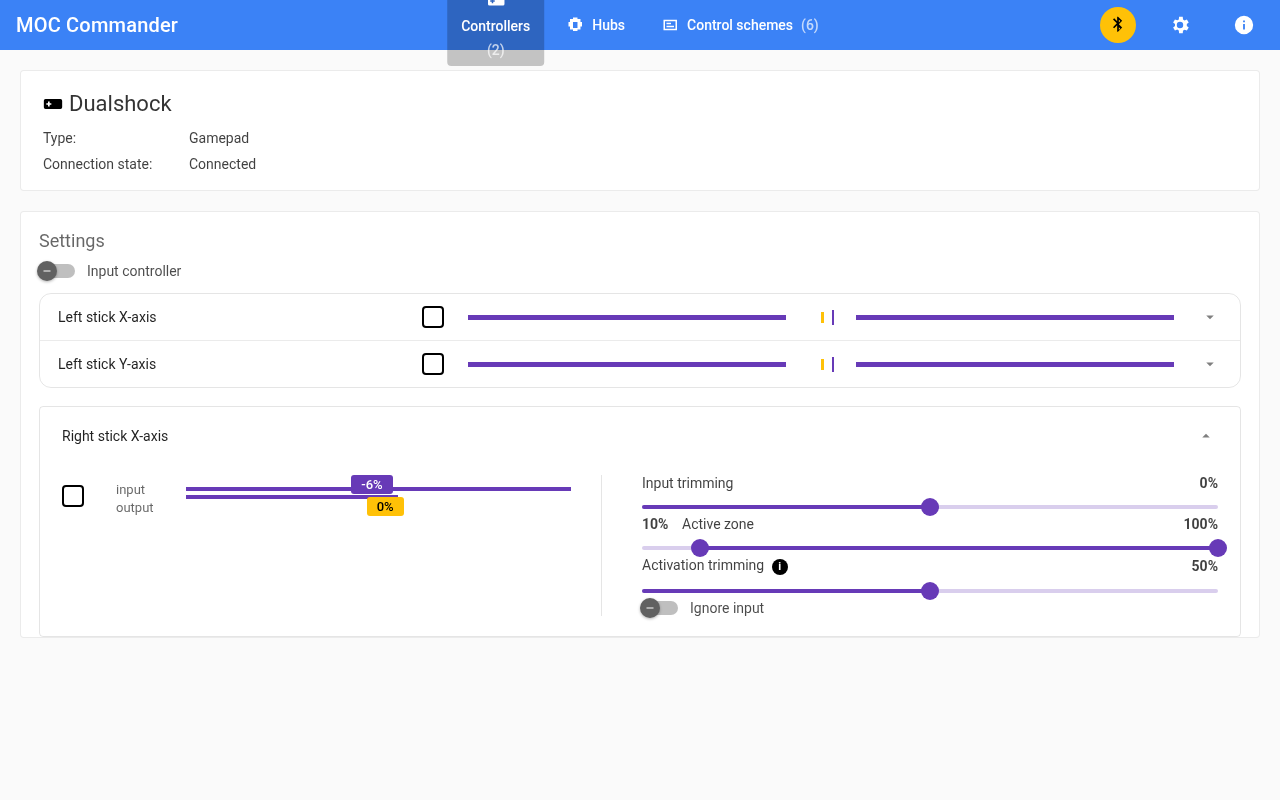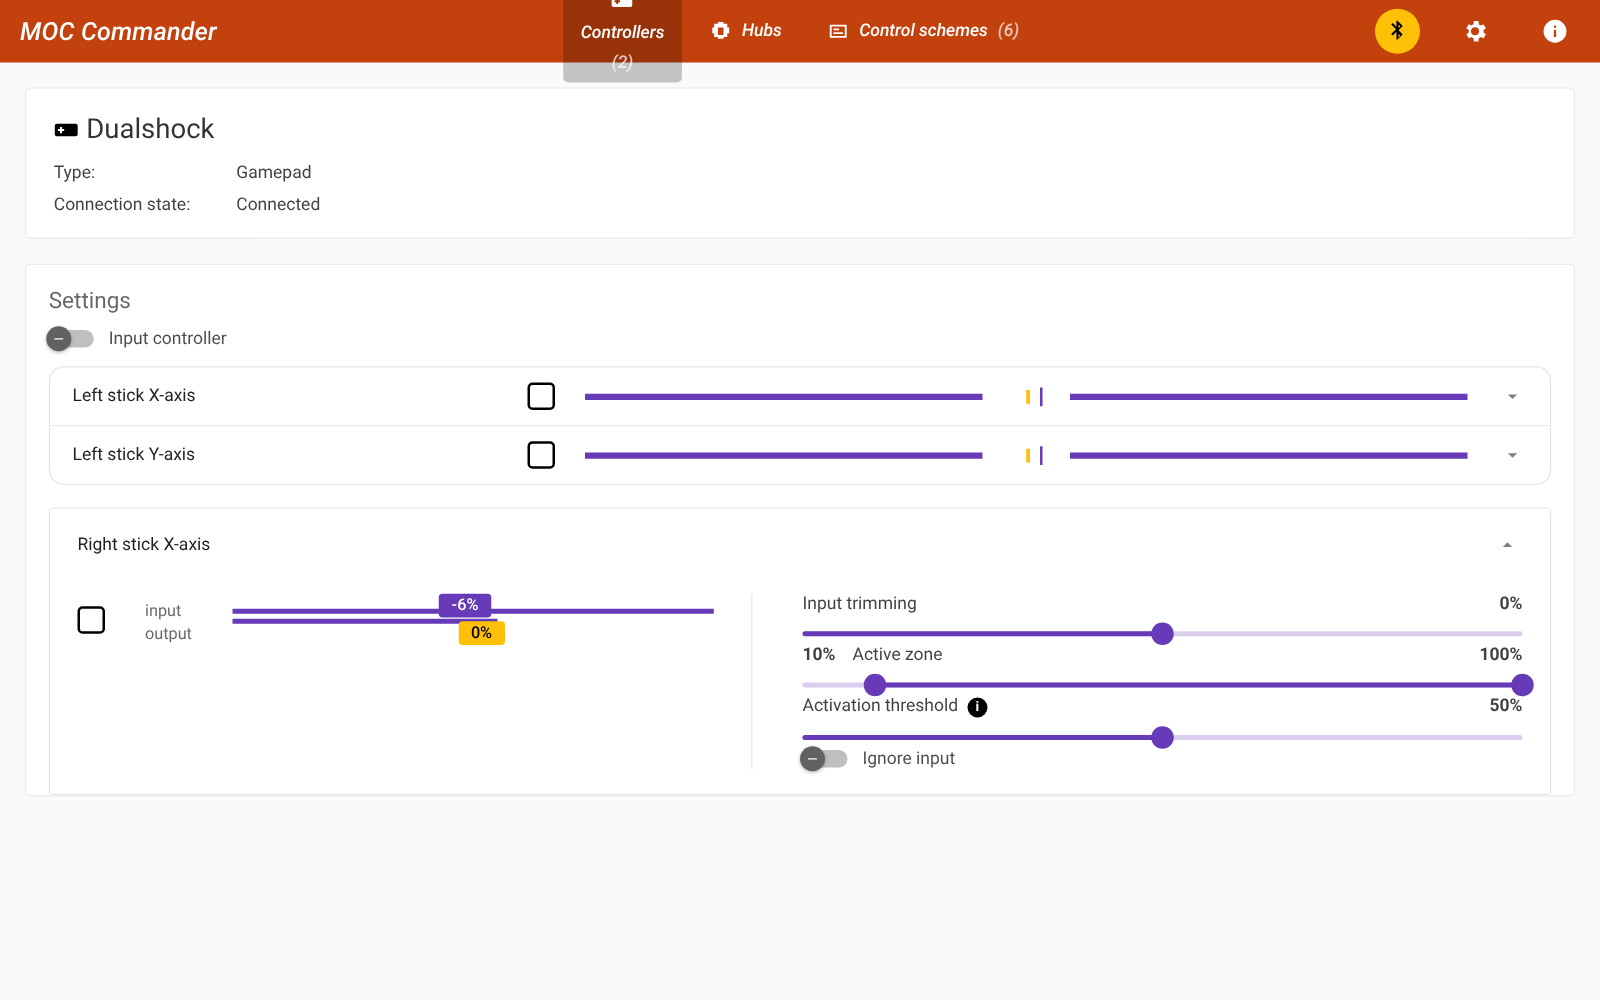--- a/index.html
+++ b/index.html
@@ -3,27 +3,26 @@
 <meta charset="utf-8">
 <style>
 * { box-sizing: border-box; margin: 0; padding: 0; }
 body {
   font-family: Roboto, "Helvetica Neue", Arial, sans-serif;
   background: #fafafa;
   color: rgba(0,0,0,0.87);
   font-size: 14px;
 }
 .toolbar {
-  background: #c2410c;
+  background: #3b82f6;
   color: #fff;
   height: 50px;
   display: flex;
   align-items: center;
   padding: 0 16px;
-  font-style: italic;
 }
 .app-title {
   font-size: 20px;
   font-weight: 500;
   letter-spacing: 0.2px;
 }
 .nav-center {
   position: absolute;
   left: 50%;
   transform: translateX(-50%);
@@ -319,21 +318,21 @@
             </div>
             <div class="slider">
               <div class="fill" style="left:10%;right:0"></div>
               <div class="thumb" style="left:10%"></div>
               <div class="thumb" style="left:100%"></div>
             </div>
           </div>
           <div class="slider-block">
             <div class="slider-head">
               <span>
-                <span>Activation threshold</span>
+                <span>Activation trimming</span>
                 <span class="info-icon">i</span>
               </span>
               <b>50%</b>
             </div>
             <div class="slider">
               <div class="fill" style="left:0;width:50%"></div>
               <div class="thumb" style="left:50%"></div>
             </div>
           </div>
           <div class="toggle-row" style="padding:0">

